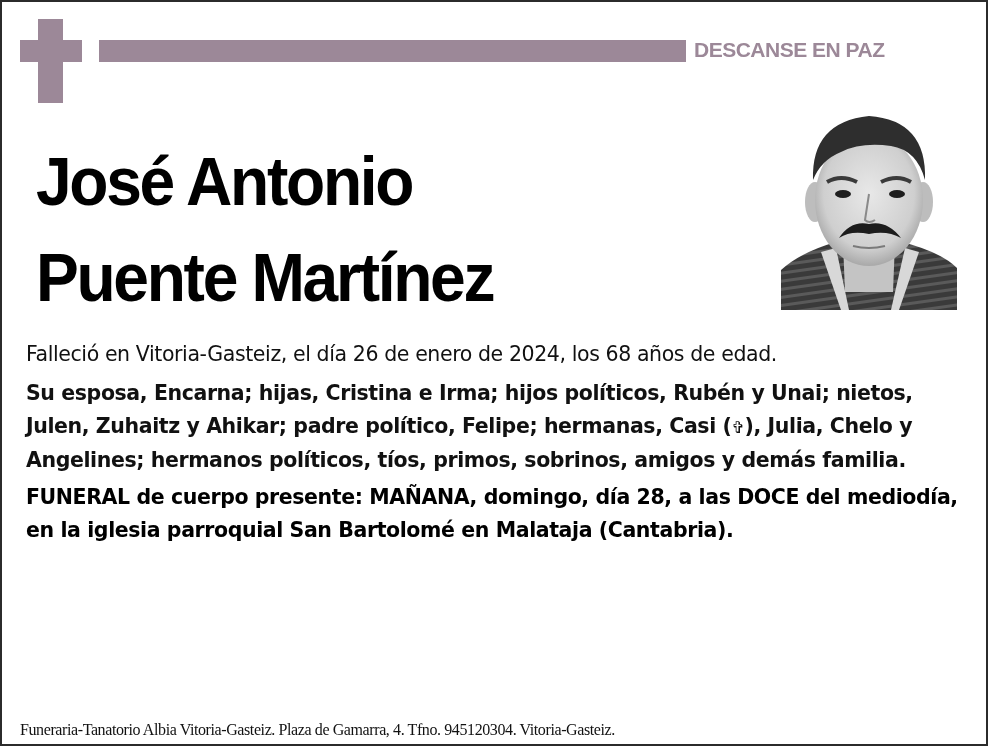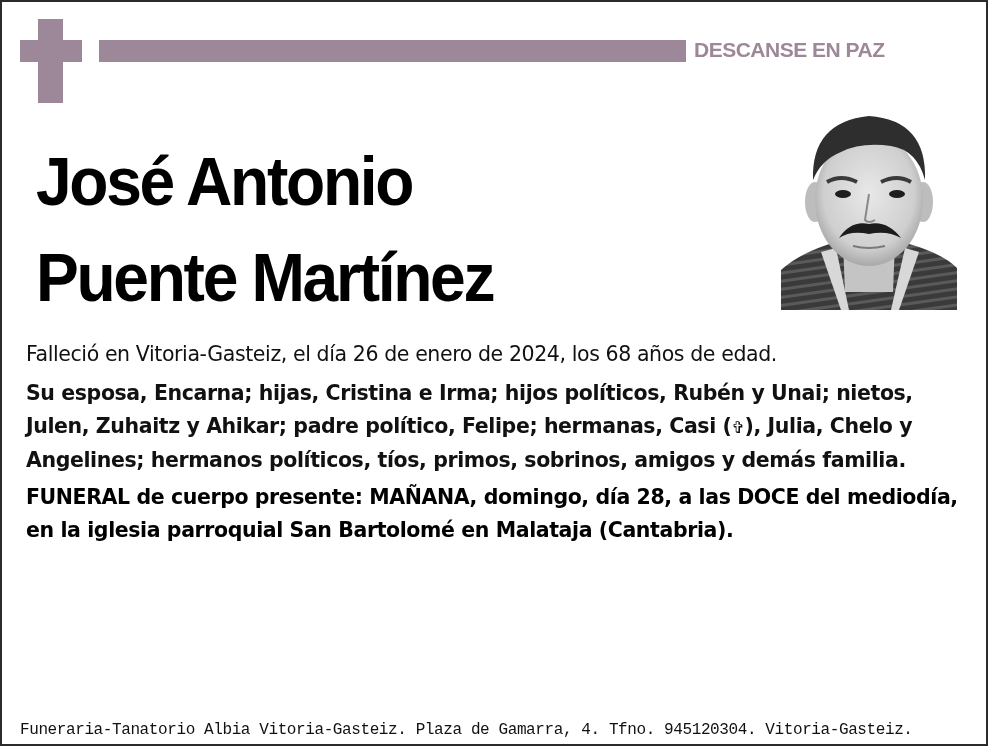--- a/index.html
+++ b/index.html
@@ -30,21 +30,21 @@
     }
     .body-text {
       position: absolute; left: 24px; width: 935px;
       font-family: "DejaVu Sans", sans-serif; color: #111;
       font-size: 20.5px; line-height: 33px; letter-spacing: -0.4px;
     }
     .p { margin: 0; }
     .bold { font-weight: bold; color: #000; }
     .footer {
       position: absolute; left: 18px; top: 717px; width: 950px;
-      font-family: Liberation Mono, monospace; font-size: 16px; line-height: 22px;
+      font-family: Liberation Serif, serif; font-size: 16px; line-height: 22px;
       color: #111; letter-spacing: -0.4px; white-space: nowrap;
     }
   </style>
 </head>
 <body>
 
 <div class="card" style="--accent:#9c8898;">
 
   <div>
     <div class="cross-v"></div>

